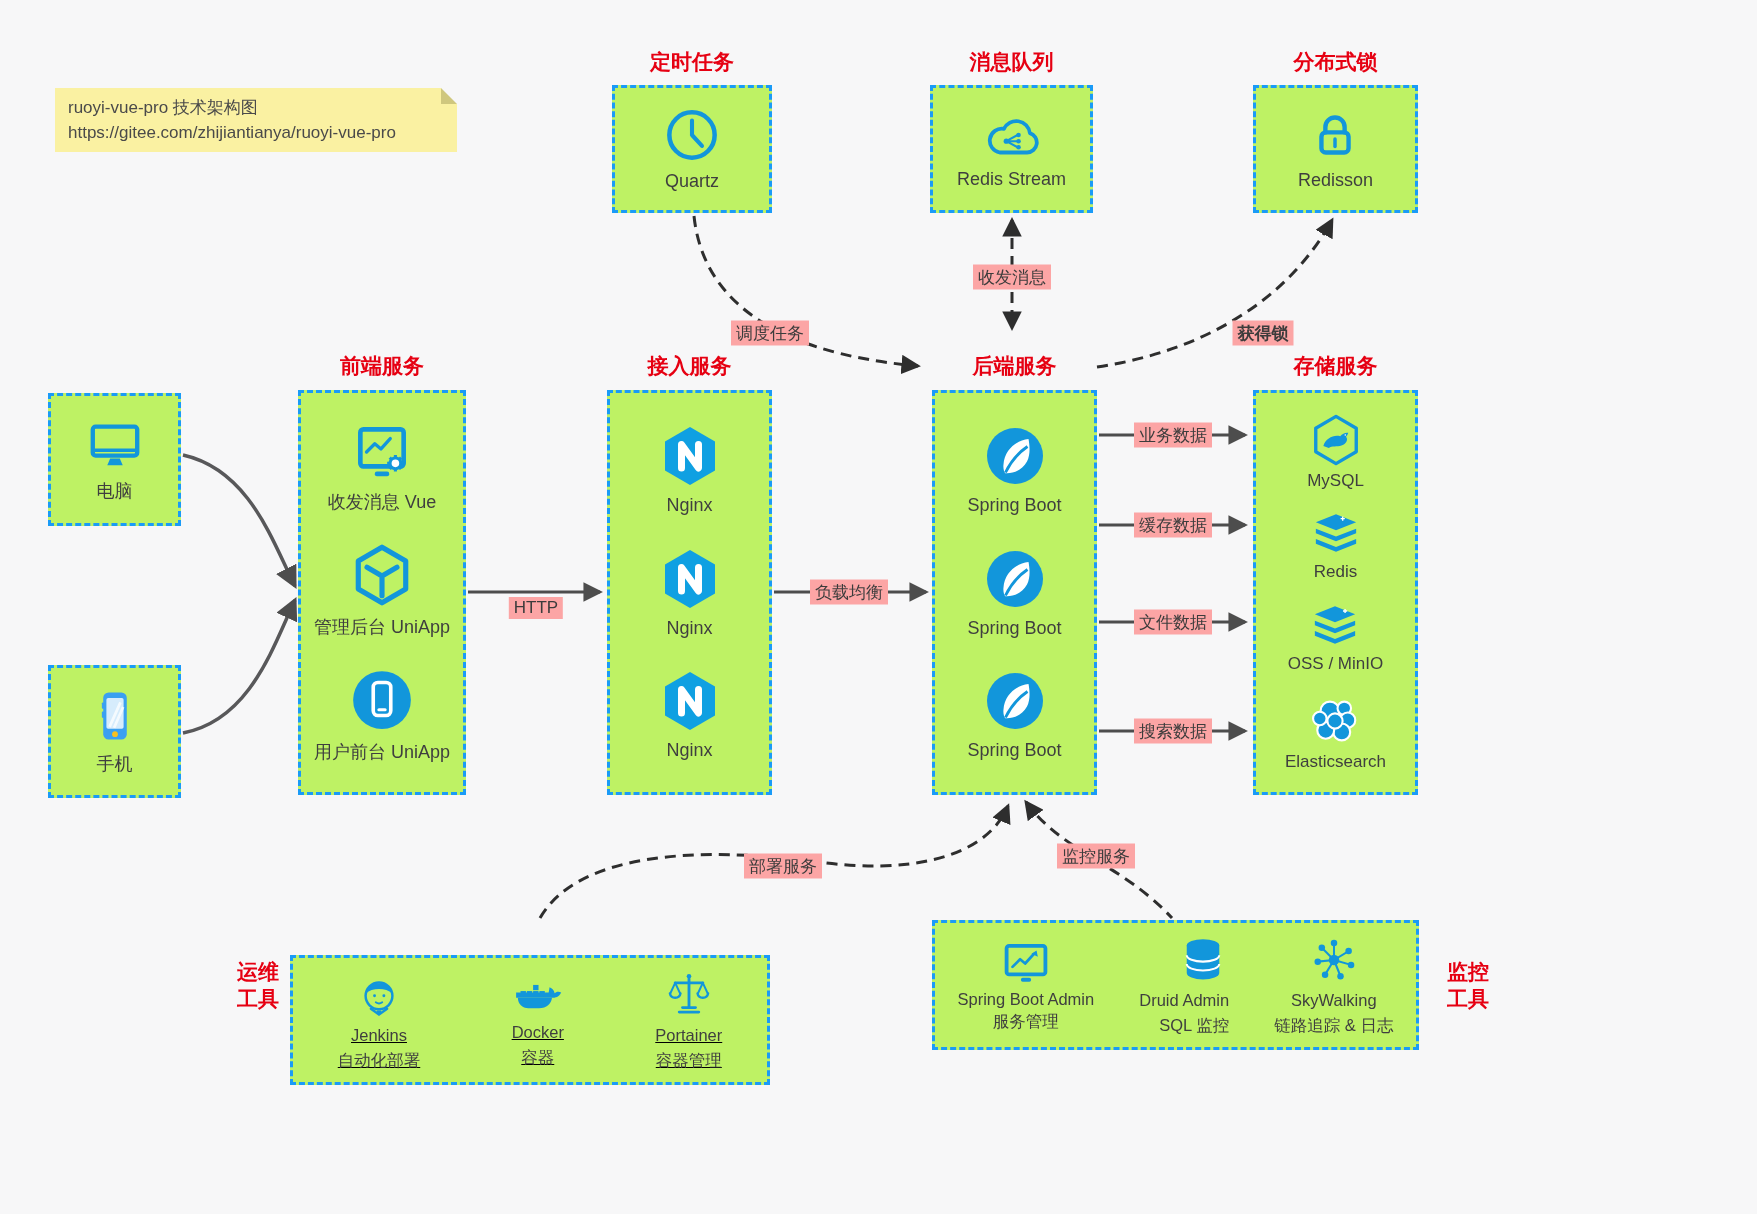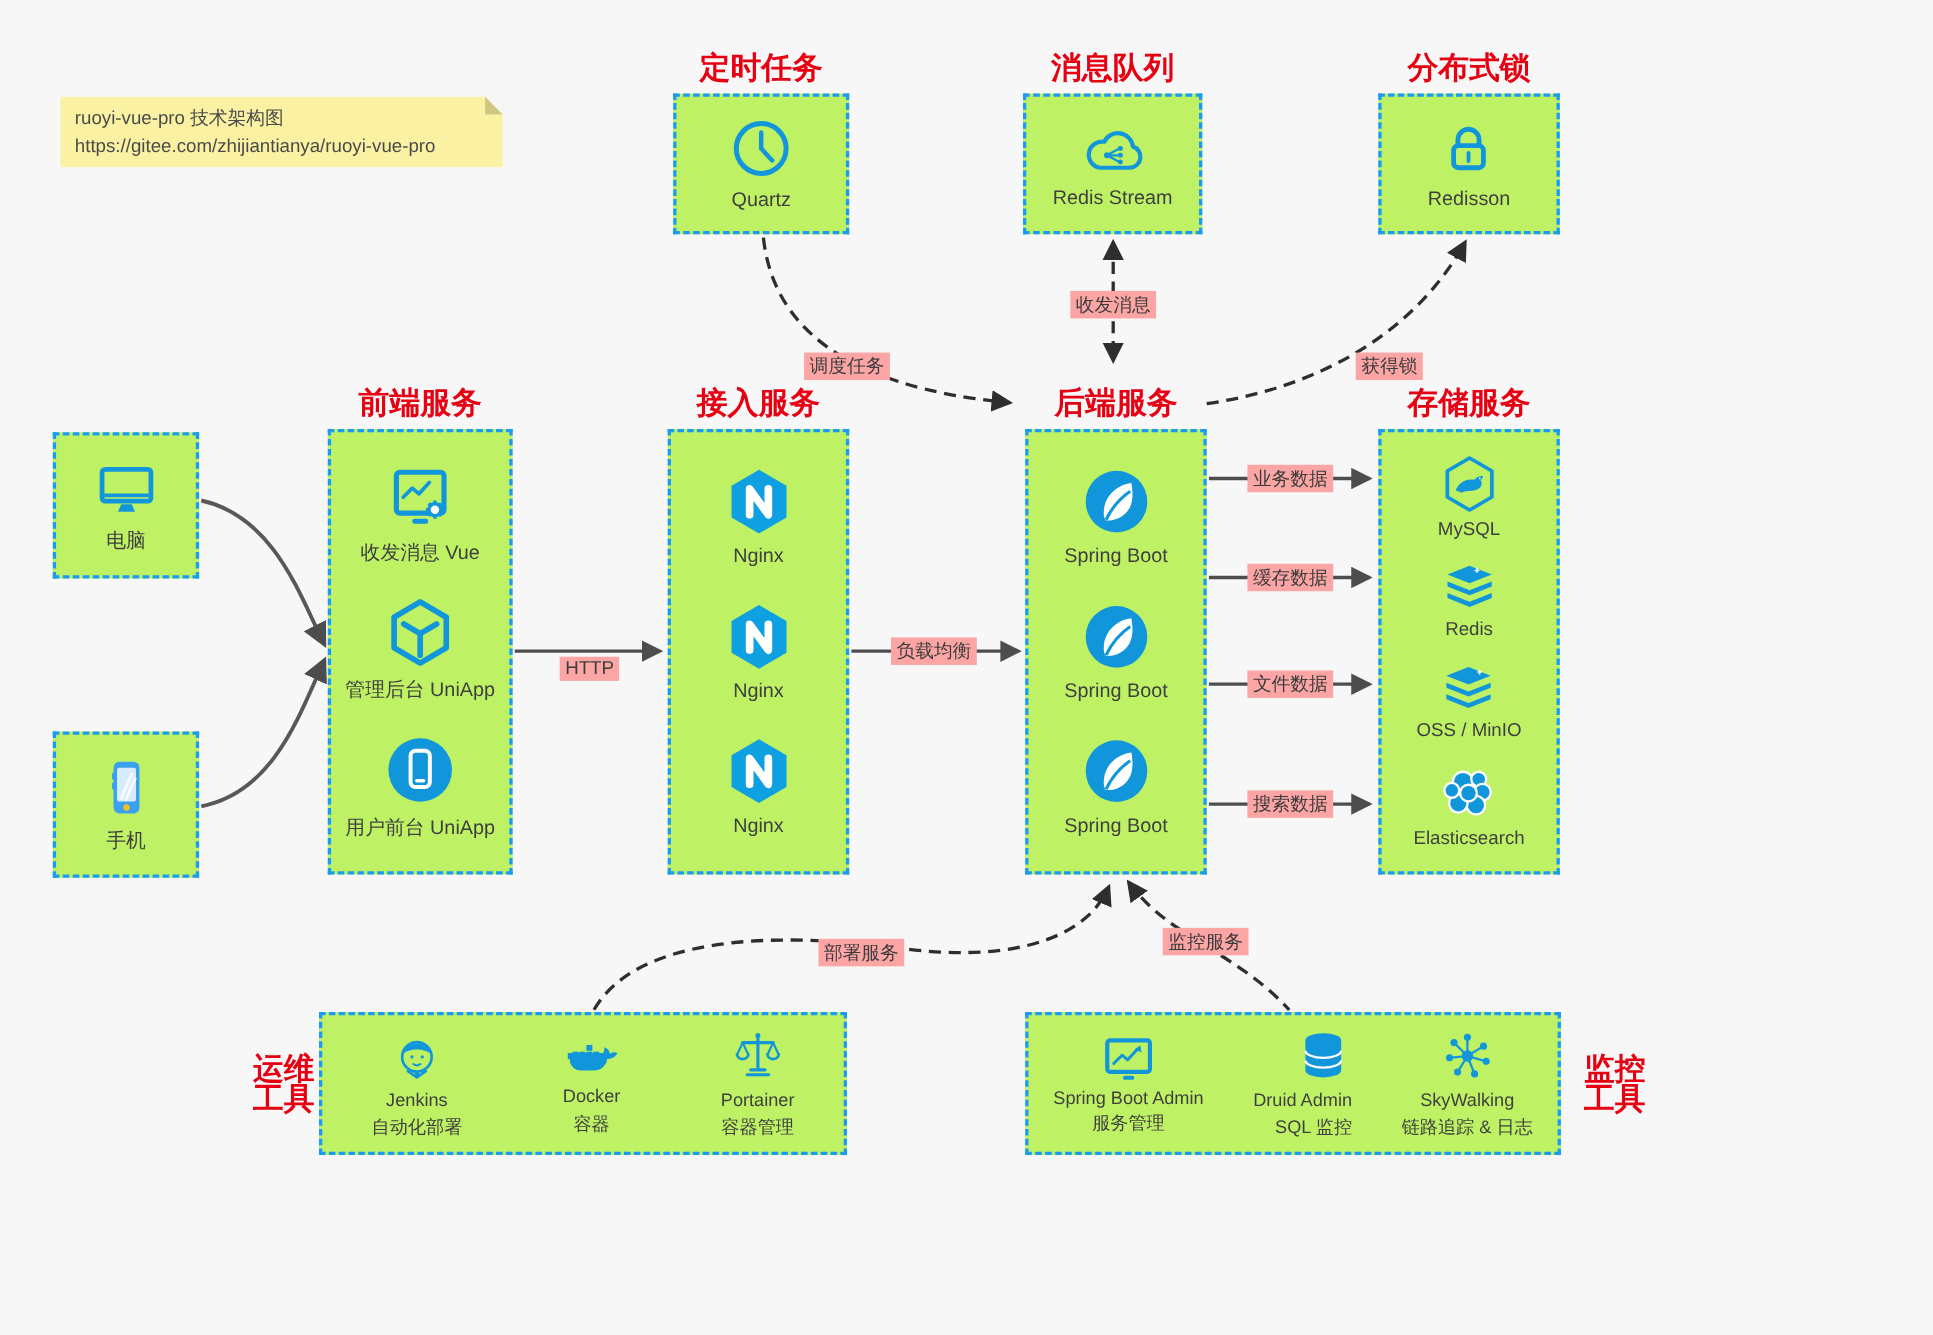--- a/index.html
+++ b/index.html
@@ -10,21 +10,21 @@
   .note{position:absolute;left:55px;top:88px;width:402px;height:64px;background:#faf1a2;
         color:#4a4a4a;font-size:17px;line-height:25px;padding:7px 0 0 13px;box-sizing:border-box;}
   .note .fold{position:absolute;right:0;top:0;width:0;height:0;
         border-top:16px solid #f7f7f8;border-left:16px solid #cfc77e;}
 
   
   .dash-box{position:absolute;background:#bef264;border:3px dashed #1a9bf7;box-sizing:border-box;
         display:flex;flex-direction:column;align-items:center;justify-content:space-evenly;}
   .row-box{flex-direction:row;justify-content:space-around;}
 
-  .red-title{position:absolute;color:#e60012;font-weight:bold;font-size:28px;text-align:center;line-height:27px;}
+  .red-title{position:absolute;color:#e60012;font-weight:bold;font-size:21px;text-align:center;line-height:27px;}
 
   .node-item{display:flex;flex-direction:column;align-items:center;gap:7px;}
   .node-label{font-size:18px;color:#3f3f3f;white-space:nowrap;}
   .node-label.sm{font-size:16.5px;line-height:22px;text-align:center;}
 
   .edge-label{position:absolute;transform:translate(-50%,-50%);background:#fca5a5;
         padding:1px 5px;font-size:17px;color:#3c3c3c;white-space:nowrap;}
 
   svg.overlay{position:absolute;left:0;top:0;pointer-events:none;}
   .icon{display:block;}
@@ -297,21 +297,21 @@
         </svg>
       </span>
       <span class="node-label" style="font-size:17px;">Elasticsearch</span>
     </div>
   </div>
 
   <div class="red-title" style="left:228px;top:958px;width:60px;">
     <div>运维</div>
     <div>工具</div>
   </div>
-  <div class="dash-box row-box" style="left:290px;top:920px;width:480px;height:130px;">
+  <div class="dash-box row-box" style="left:290px;top:955px;width:480px;height:130px;text-decoration:underline;">
     <div class="node-item" style="gap:3px;">
       <span>
         <svg class="icon" viewBox="0 0 64 64" width="52" height="52">
           <circle cx="32" cy="33" r="16.5" fill="none" stroke="#1296db" stroke-width="3"></circle>
           <path d="M16 30 C17 14 47 13 48 30 C41 23 23 23 16 30 Z" fill="#1296db"></path>
           <circle cx="26.5" cy="33" r="1.8" fill="#1296db"></circle>
           <circle cx="38" cy="33" r="1.8" fill="#1296db"></circle>
           <path d="M28 41 q4 3 8 0" fill="none" stroke="#1296db" stroke-width="2.2" stroke-linecap="round"></path>
           <path d="M22 49 l10 7 l10 -7" fill="none" stroke="#1296db" stroke-width="3" stroke-linecap="round"></path>
           <rect x="29.5" y="51" width="5" height="4" fill="#1296db"></rect>
@@ -411,17 +411,17 @@
   </div>
 
   <span class="edge-label" style="left:536px;top:592px;margin-top:16px;">HTTP</span>
   <span class="edge-label" style="left:849px;top:592px;">负载均衡</span>
   <span class="edge-label" style="left:1173px;top:435px;">业务数据</span>
   <span class="edge-label" style="left:1173px;top:525px;">缓存数据</span>
   <span class="edge-label" style="left:1173px;top:622px;">文件数据</span>
   <span class="edge-label" style="left:1173px;top:731px;">搜索数据</span>
   <span class="edge-label" style="left:770px;top:333px;">调度任务</span>
   <span class="edge-label" style="left:1012px;top:277px;">收发消息</span>
-  <span class="edge-label" style="left:1263px;top:333px;">获得锁</span>
+  <span class="edge-label" style="left:1263px;top:333px;font-weight:bold;">获得锁</span>
   <span class="edge-label" style="left:783px;top:866px;">部署服务</span>
   <span class="edge-label" style="left:1096px;top:856px;">监控服务</span>
 
 </div>
 
 </body></html>

